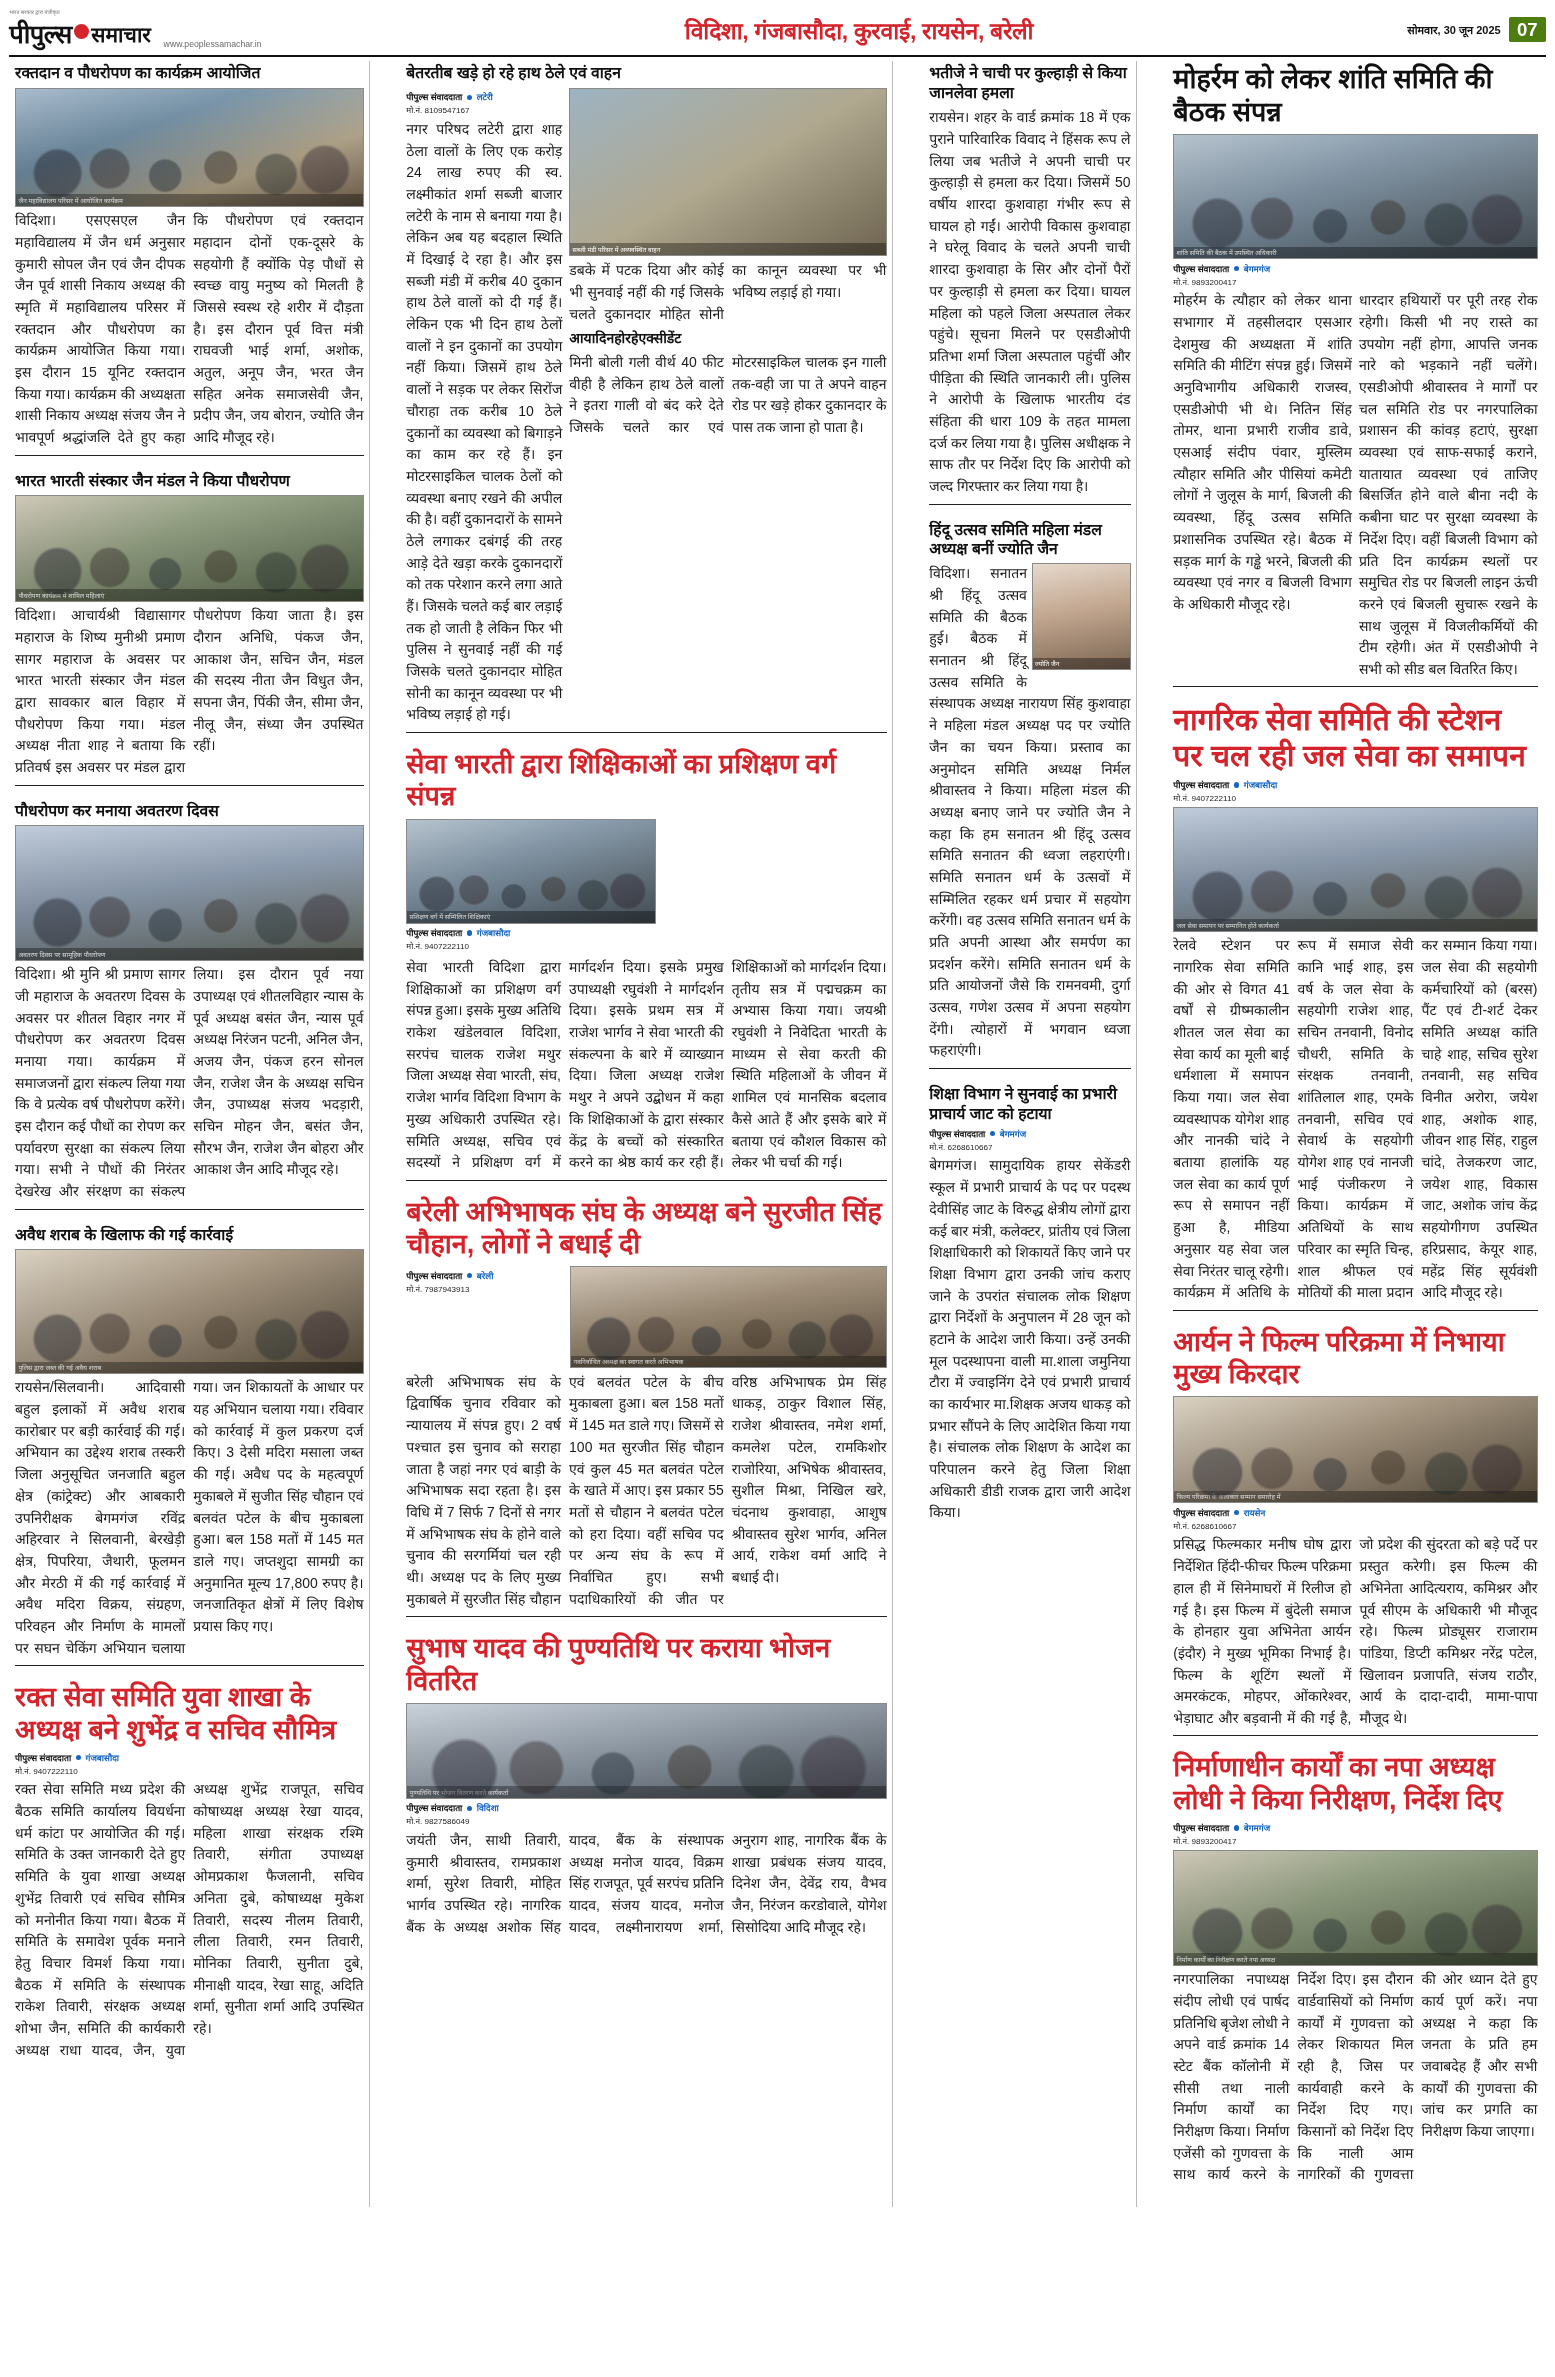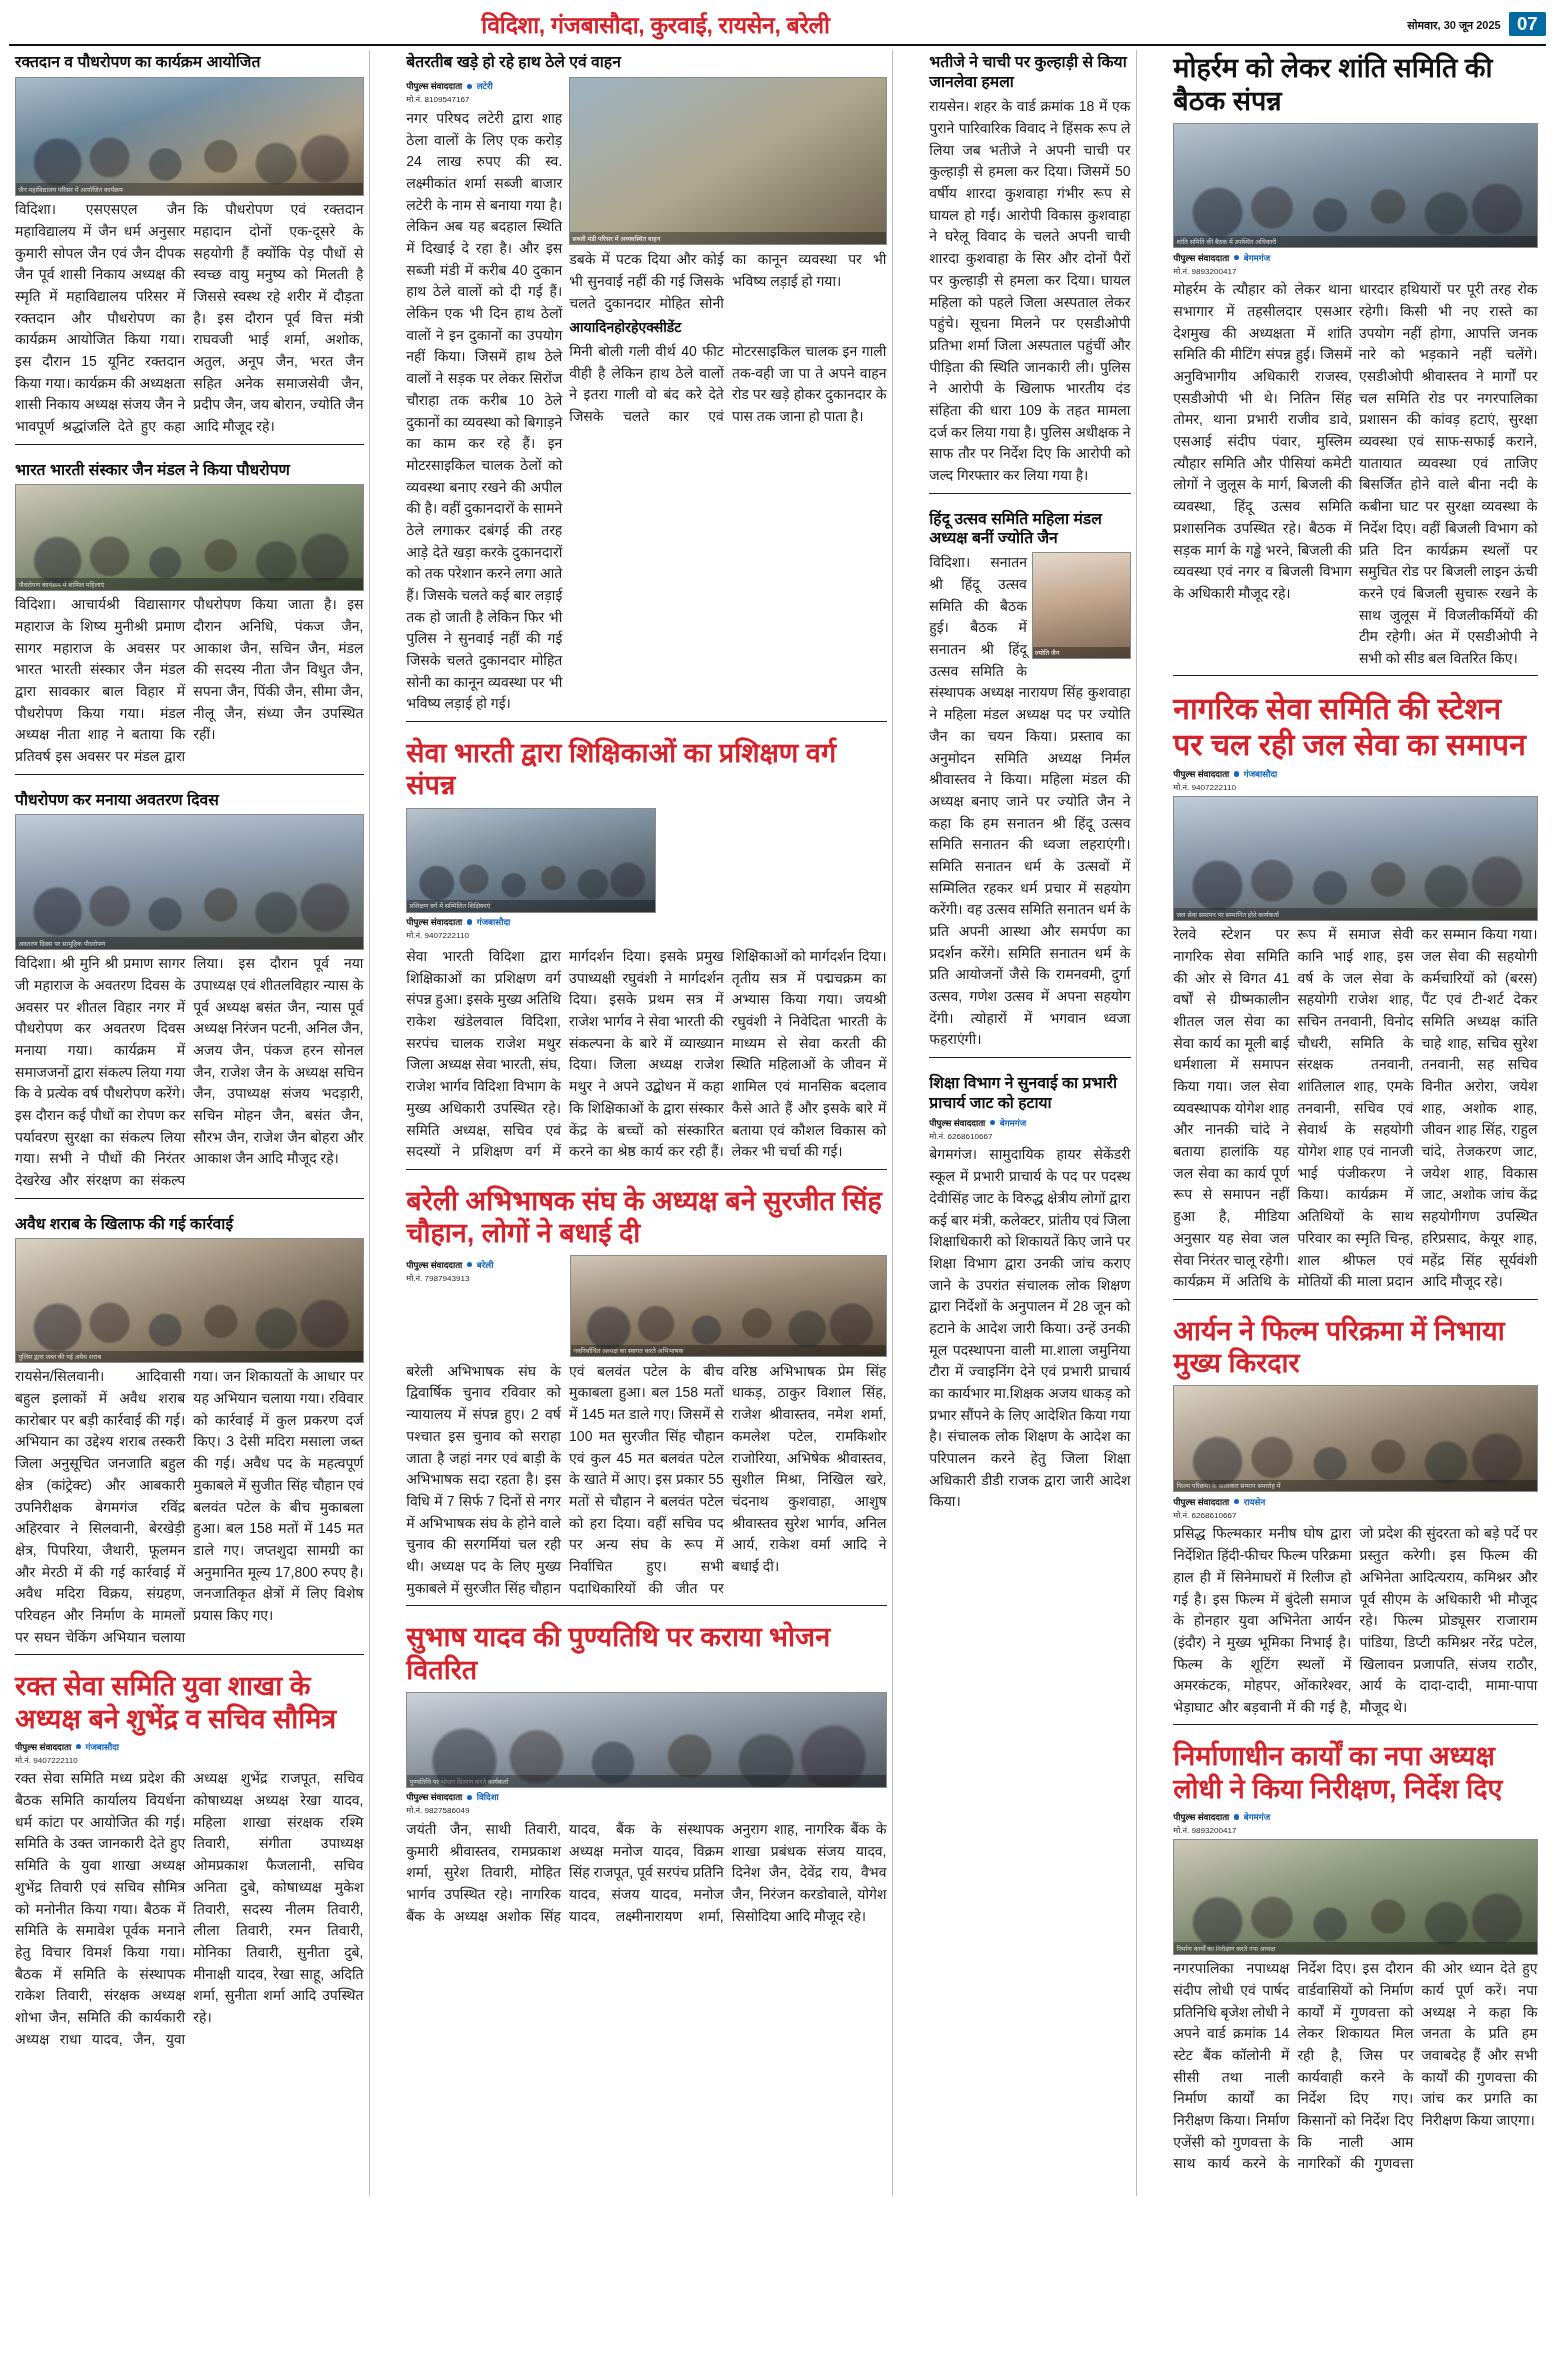--- a/index.html
+++ b/index.html
@@ -37,21 +37,21 @@
   .logo-sub { font-size: 21px; font-weight: bold; }
   .logo-site { font-size: 8.7px; color:#6a6a6a; margin-left: 8.1px; margin-bottom:2.3px;}
   .mast-center {
     flex:1; text-align:center;
     font-size: 23px; font-weight: bold; color:#d4232a;
     letter-spacing:-0.3px;
   }
   .mast-right { display:flex; align-items:center; gap:8.1px; min-width: 244px; justify-content:flex-end;}
   .mast-date { font-size:11px; font-weight:bold; }
   .page-num {
-    background:#0369a1; color:#fff; font-size:18.6px; font-weight:bold;
+    background:#4d7c0f; color:#fff; font-size:18.6px; font-weight:bold;
     padding:1.2px 8.1px; border-radius:1.7px;
   }
 
   
   .grid {
     display: grid;
     grid-template-columns: 360px 523px 244px 407px;
     gap: 0px;
   }
   .col { padding: 0 5.8px; }
@@ -118,20 +118,31 @@
   }
 
   .two-col-flex { display:flex; gap:7px; }
 </style>
 </head>
 <body>
 
 <div class="page">
 
   <div class="masthead">
+    <div class="logo-block">
+      <div>
+        <div style="font-size:5.2px;color:#777;">भारत सरकार द्वारा पंजीकृत</div>
+        <div style="display:flex;align-items:center;">
+          <span class="logo-main">पीपुल्स</span>
+          <span class="logo-badge"></span>
+          <span class="logo-sub">समाचार</span>
+        </div>
+      </div>
+      <div class="logo-site">www.peoplessamachar.in</div>
+    </div>
     <div class="mast-center">विदिशा, गंजबासौदा, कुरवाई, रायसेन, बरेली</div>
     <div class="mast-right">
       <div class="mast-date">सोमवार, 30 जून 2025</div>
       <div class="page-num">07</div>
     </div>
   </div>
 
   <div class="grid">
 
     <div class="col">

